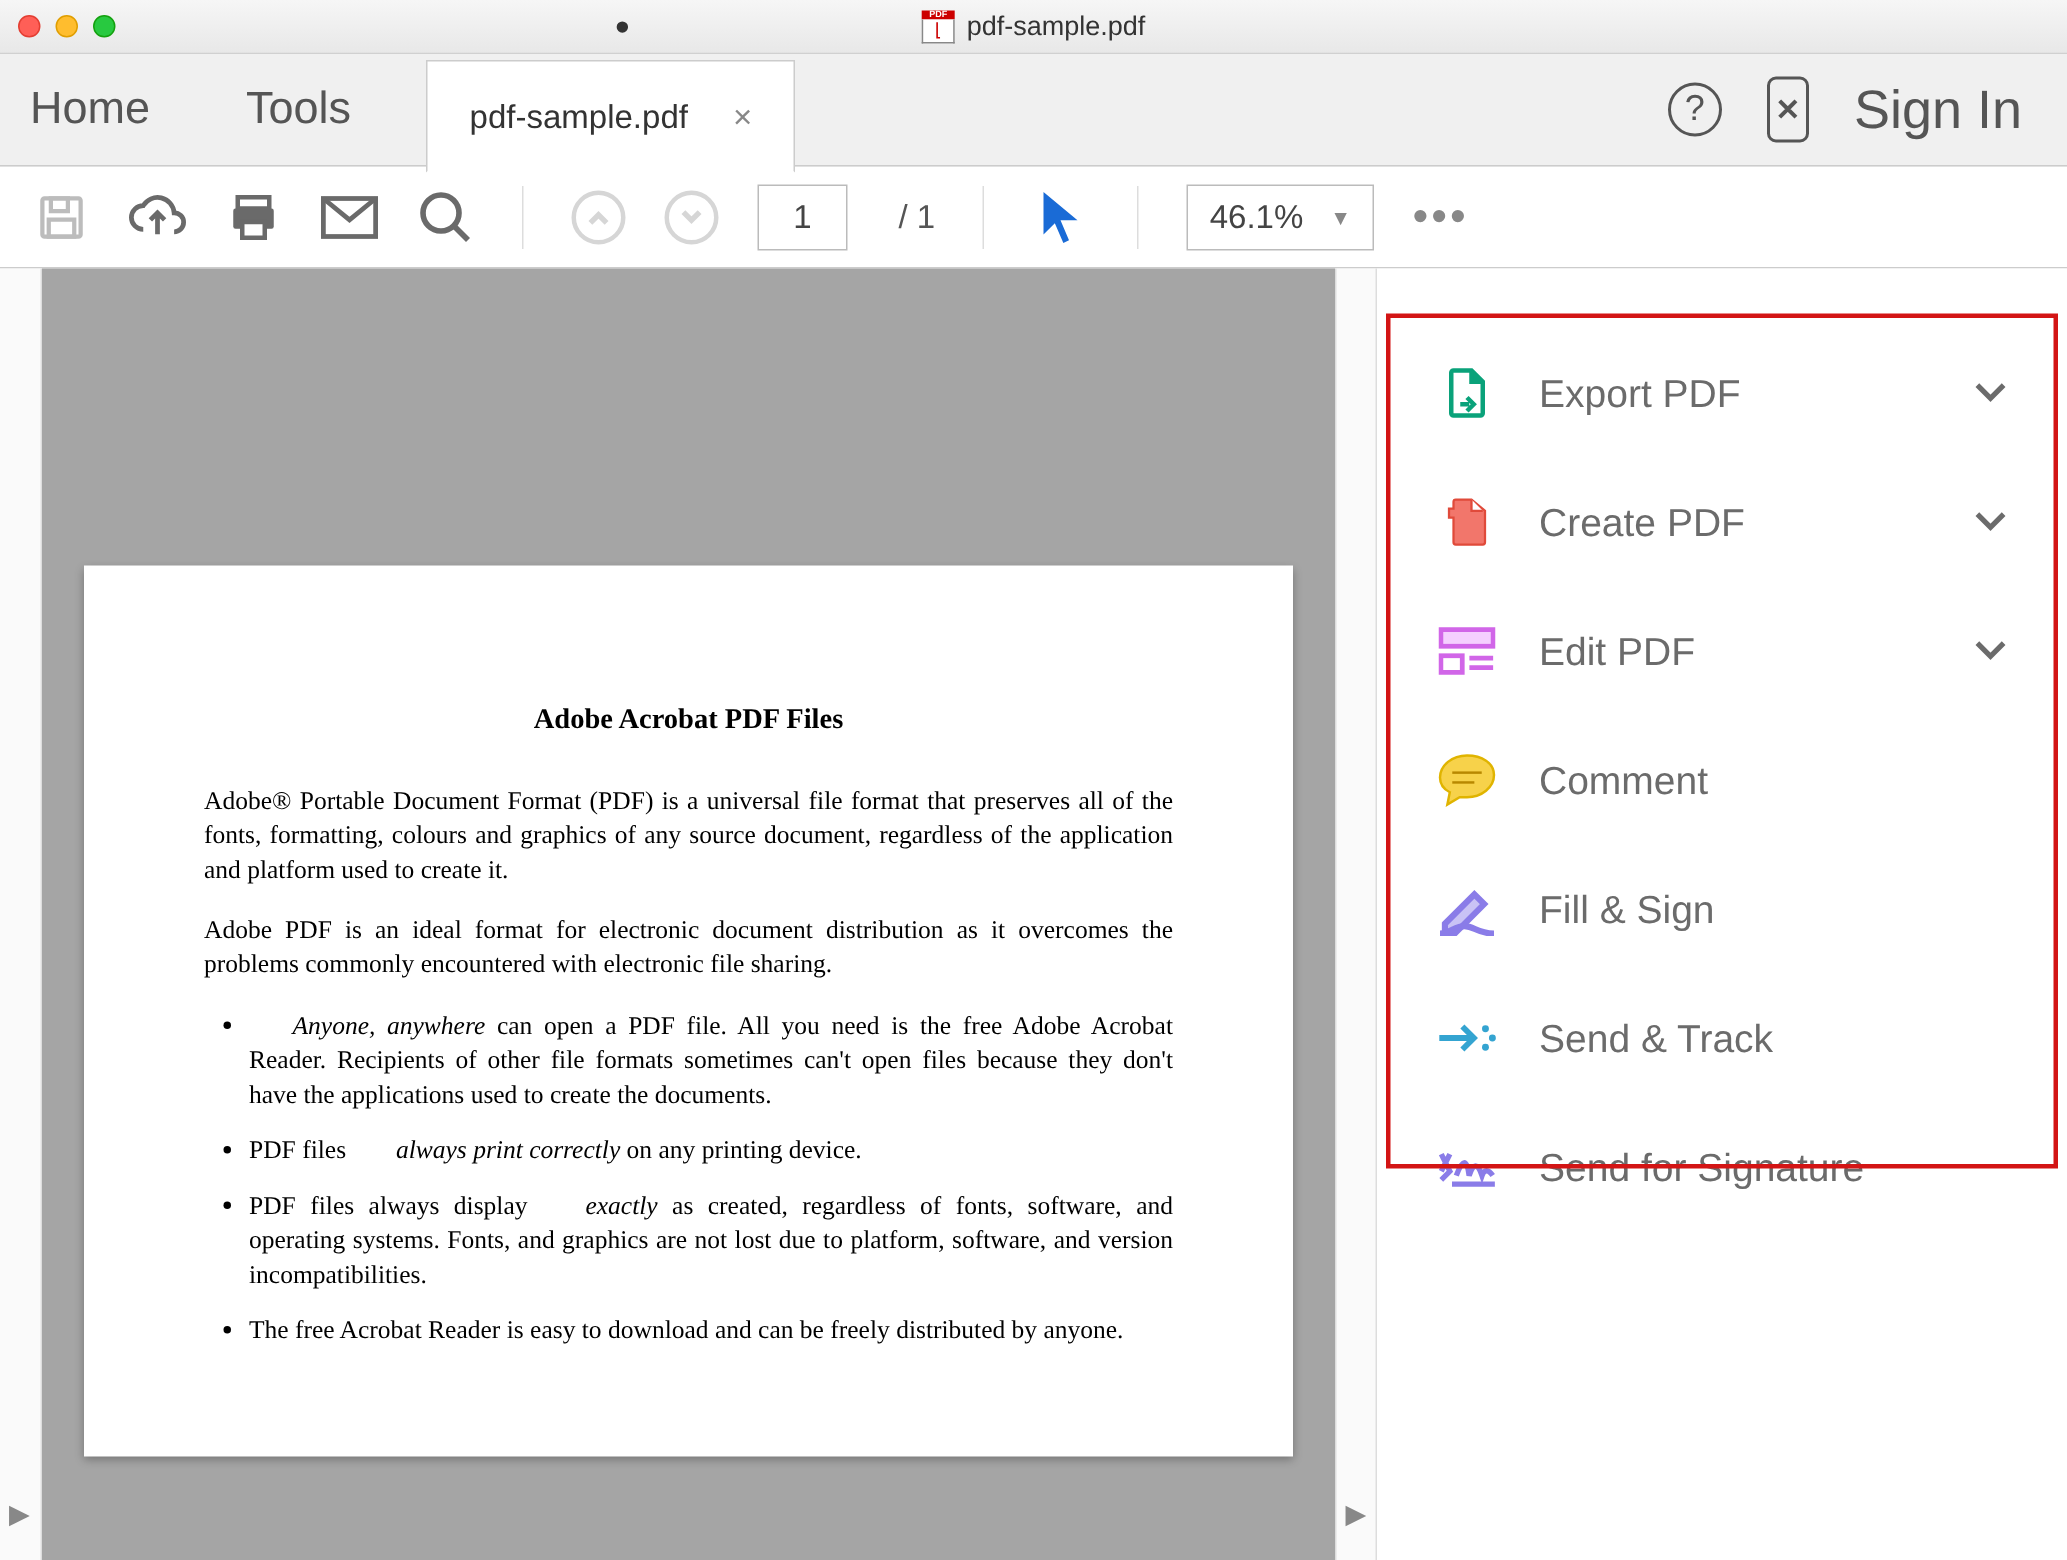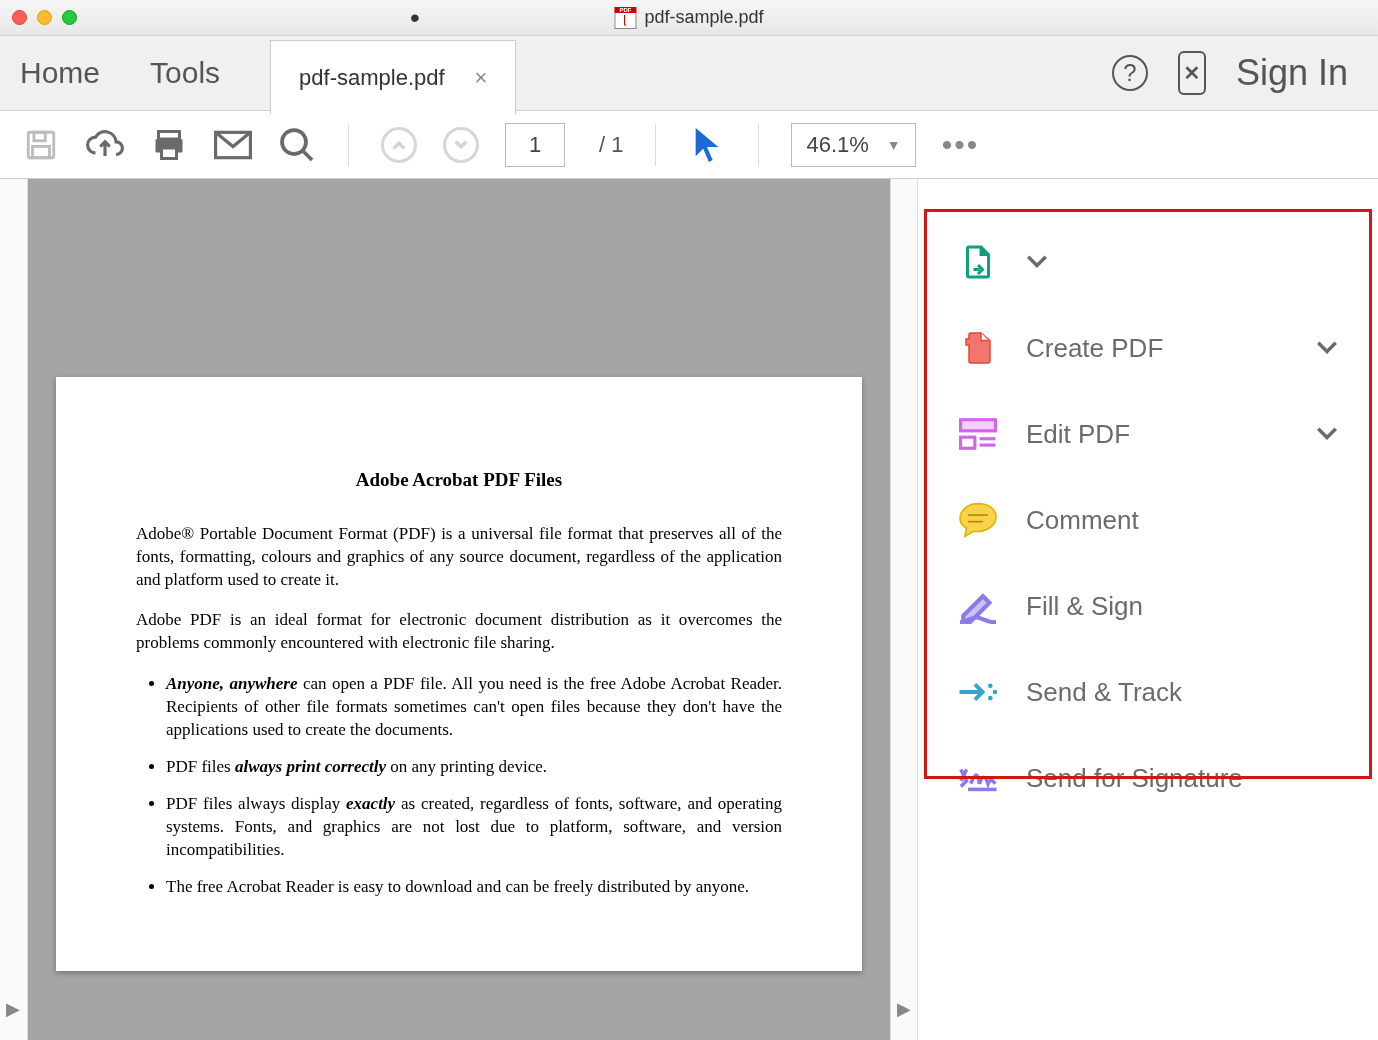--- a/index.html
+++ b/index.html
@@ -11,21 +11,21 @@
 .tl-close { background: #ff5f57; border:1px solid #e33e32; }
 .tl-min { background: #ffbd2e; border:1px solid #e09e00; }
 .tl-max { background: #28c940; border:1px solid #13a10e; }
 .title-center { position: absolute; left: 50%; transform: translateX(-50%); display: flex; align-items: center; gap: 8px; color: #333; font-size: 18px; }
 .dirty-dot { position:absolute; left:410px; color:#333; font-size:28px; line-height:0; top:18px;}
 .pdf-badge { width: 22px; height: 22px; display:inline-flex; flex-direction:column; }
 .pdf-badge .bar{ height:8px; background:#c00; color:#fff; font-size:6px; display:flex; align-items:center; justify-content:center; font-weight:bold;}
 .pdf-badge .body{ flex:1; background:#fff; border:1px solid #888; border-top:0; display:flex; align-items:center; justify-content:center; color:#c00; font-size:12px; font-family:serif;}
 
 .tabbar { height: 75px; background: #f0f0f0; border-bottom: 1px solid #ccc; display: flex; align-items: stretch; }
-.tabbar .nav { display: flex; align-items: center; padding: 0 20px; gap: 50px; font-size: 30px; color: #555; font-weight: 500; }
+.tabbar .nav { display: flex; align-items: center; padding: 0 20px; gap: 64px; font-size: 30px; color: #555; font-weight: 500; }
 .doc-tab { background: #fff; border: 1px solid #ccc; border-bottom: 1px solid #fff; margin-bottom: -1px; display: flex; align-items: center; padding: 0 28px; gap: 30px; font-size: 22px; color: #333; margin-left: 30px; position: relative; top:4px;}
 .doc-tab .close { font-size: 22px; color: #888; cursor: pointer; }
 .tabbar .spacer { flex: 1; }
 .tabbar .right { display: flex; align-items: center; gap: 30px; padding-right: 30px; font-size: 28px; color: #555; }
 .iconcircle { width: 36px; height: 36px; border: 2.5px solid #555; border-radius: 50%; display:flex; align-items:center; justify-content:center; font-size:24px; color:#555; }
 .phone-x { width:28px; height:44px; border:2.5px solid #555; border-radius:6px; display:flex; align-items:center; justify-content:center; font-size:20px; color:#555; font-weight:bold;}
 
 .toolbar { height: 68px; border-bottom: 1px solid #ccc; display: flex; align-items: center; padding: 0 22px; gap: 26px; }
 .tb-icon { width: 38px; height: 38px; display:flex; align-items:center; justify-content:center; color:#6a6a6a; }
 .tb-sep { width: 1px; height: 42px; background: #ddd; margin: 0 6px;}
@@ -41,21 +41,21 @@
 .workspace { display: flex; height: calc(1040px - 36px - 75px - 68px); }
 .left-gutter { width: 28px; border-right: 1px solid #ddd; position: relative; background:#fafafa;}
 .left-gutter .flip { position:absolute; bottom:20px; left:6px; color:#888; font-size:18px;}
 .doc-area { flex: 1; background: #a5a5a5; padding: 18px 28px; overflow: hidden; position: relative; display:flex; justify-content:center; align-items:flex-start;}
 .page { width: 818px; background: #fff; margin-top: 180px; box-shadow: 0 2px 6px rgba(0,0,0,.3); padding: 90px 80px; font-family: "Times New Roman", serif; color:#000; font-size:17px; line-height:1.35;}
 .page h1 { text-align: center; font-size: 19px; margin-bottom: 30px; font-weight:bold;}
 .page p { text-align: justify; margin-bottom: 18px;}
 .page ul { list-style: disc; padding-left: 30px;}
 .page li { text-align: justify; margin-bottom: 14px;}
 .page em{font-style:italic;}
-.page strong{font-weight:bold;}
+.page strong{font-weight:normal;margin-left:29px;}
 .page-cutoff{height:594px; overflow:hidden;}
 
 .mid-handle { width: 28px; border-left: 1px solid #ddd; border-right:1px solid #ddd; position: relative; background:#fafafa;}
 .mid-handle .flip { position:absolute; bottom:20px; left:6px; color:#888; font-size:18px;}
 
 .tools-pane { width: 460px; background: #fff; padding-top: 40px; }
 .tools-list { position: relative; }
 .tool-item { display: flex; align-items: center; padding: 24px 40px; gap: 28px; cursor: pointer;}
 .tool-item .icon { width: 40px; height: 38px; display:flex; align-items:center; justify-content:center;}
 .tool-item .label { font-size: 26px; color: #6b6b6b; flex:1;}
@@ -185,20 +185,21 @@
       <div class="highlight-box" style="top:-10px; left:6px; width:448px; height:570px;"></div>
 
       <div class="tool-item">
         <span class="icon">
           <svg width="36" height="36" viewBox="0 0 24 24" fill="none" stroke="#0aa27a" stroke-width="2">
               <path d="M14 2H6a1 1 0 00-1 1v18a1 1 0 001 1h12a1 1 0 001-1V7z"></path>
               <path d="M14 2v5h5" fill="#0aa27a"></path>
               <path d="M9 17l4 0M12 14l3 3-3 3" stroke="#0aa27a"></path>
             </svg>
         </span>
+        <span class="label">Export PDF</span>
         <span class="chev">
             <svg width="22" height="14" viewBox="0 0 12 8" fill="none" stroke="#6b6b6b" stroke-width="2">
               <path d="M1 1l5 5 5-5"></path>
             </svg>
           </span>
       </div>
 
       <div class="tool-item">
         <span class="icon">
           <svg width="36" height="36" viewBox="0 0 24 24" fill="#f2766b" stroke="#e04a3a" stroke-width="1">

